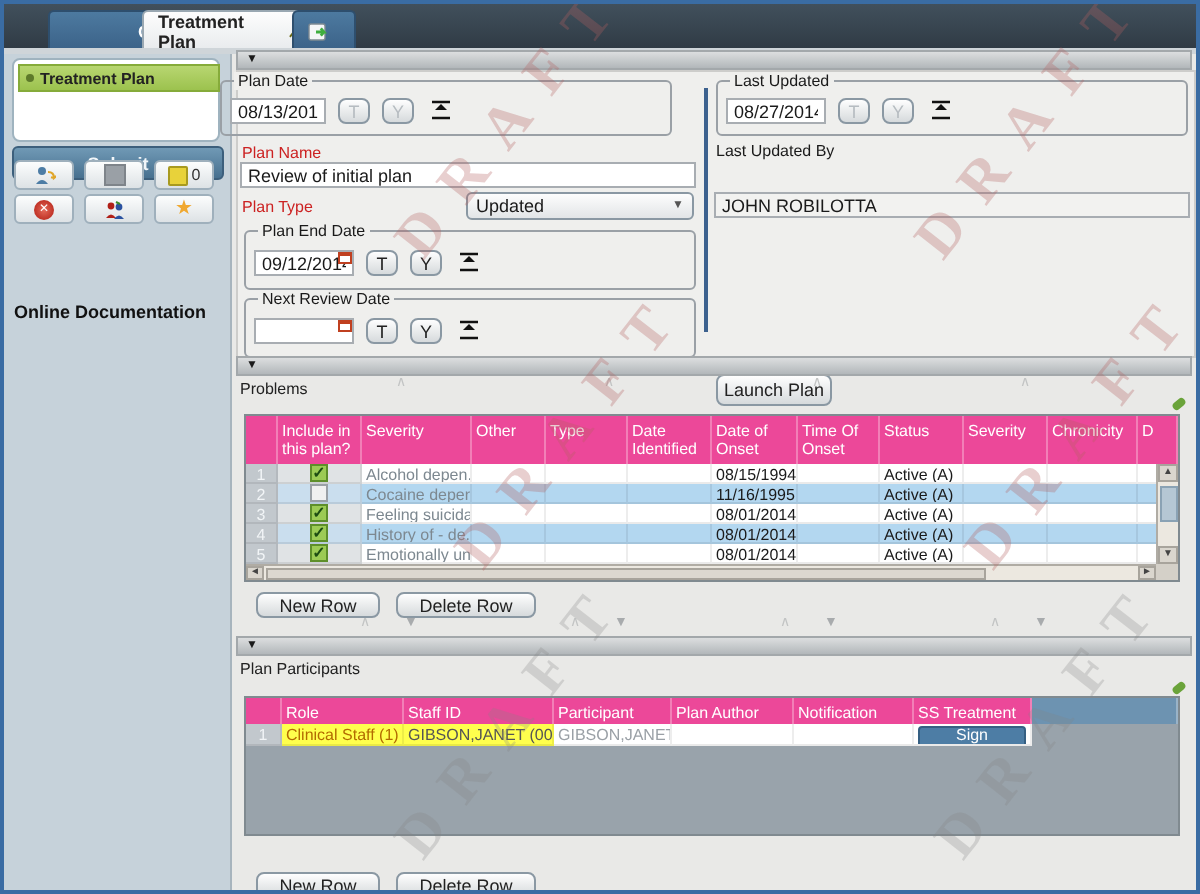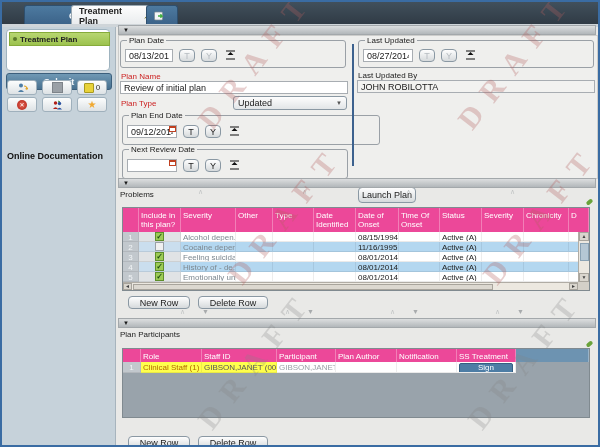--- a/index.html
+++ b/index.html
@@ -164,42 +164,42 @@
     </div>
 
     <div class="doclink">Online Documentation</div>
   </div>
 
   <div class="secbar" style="left:116px;top:23px;width:478px;">
     <span class="tri">▼</span>
   </div>
   <div class="panel" style="left:116px;top:33px;width:478px;height:142px;"></div>
 
-  <div class="fs" style="left:118px;top:38px;width:226px;height:28px;padding-left:16px;">
+  <div class="fs" style="left:108px;top:38px;width:226px;height:28px;padding-left:16px;">
     <span class="legend">Plan Date</span>
     <input class="tin" style="left: 4px; top: 8px; width: 48px;" value="08/13/2014">
     <div class="btn dis" style="left:58px;top:8px;width:16px;height:13px;">T</div>
     <div class="btn dis" style="left:80px;top:8px;width:16px;height:13px;">Y</div>
     <svg class="abs" style="left:104px;top:7px;" width="11" height="14" viewBox="0 0 11 14">
         <path d="M1 3 H10 M1 11 H10" stroke="#111" stroke-width="1.2"></path>
         <path d="M5.5 4 L8.5 7 H2.5 Z" fill="#111"></path>
         <path d="M5.5 10 L2.5 7.5 H8.5 Z" fill="#111" opacity="0"></path>
       </svg>
   </div>
 
   <div class="redlabel" style="left:119px;top:70px;">Plan Name</div>
   <input class="tin" style="left: 118px; top: 79px; width: 228px;" value="Review of initial plan">
 
   <div class="redlabel" style="left:119px;top:97px;">Plan Type</div>
   <div class="dd" style="left:231px;top:94px;width:114px;">
     <span>Updated</span>
     <span class="arr">▼</span>
   </div>
 
-  <div class="fs" style="left:120px;top:113px;width:258px;height:30px;">
+  <div class="fs" style="left:120px;top:113px;width:226px;height:30px;">
     <span class="legend">Plan End Date</span>
     <span class="abs" style="left:4px;top:9px;width:50px;height:13px;display:inline-block;">
       <input class="tin" style="left: 0px; top: 0px; width: 50px;" value="09/12/2014">
       <span class="cal"></span>
     </span>
     <div class="btn" style="left:60px;top:9px;width:16px;height:13px;">T</div>
     <div class="btn" style="left:82px;top:9px;width:16px;height:13px;">Y</div>
     <svg class="abs" style="left:106px;top:8px;" width="11" height="14" viewBox="0 0 11 14">
         <path d="M1 3 H10 M1 11 H10" stroke="#111" stroke-width="1.2"></path>
         <path d="M5.5 4 L8.5 7 H2.5 Z" fill="#111"></path>
@@ -227,21 +227,21 @@
     <input class="tin" style="left: 4px; top: 8px; width: 50px;" value="08/27/2014">
     <div class="btn dis" style="left:60px;top:8px;width:16px;height:13px;">T</div>
     <div class="btn dis" style="left:82px;top:8px;width:16px;height:13px;">Y</div>
     <svg class="abs" style="left:106px;top:7px;" width="11" height="14" viewBox="0 0 11 14">
         <path d="M1 3 H10 M1 11 H10" stroke="#111" stroke-width="1.2"></path>
         <path d="M5.5 4 L8.5 7 H2.5 Z" fill="#111"></path>
       </svg>
   </div>
 
   <div class="blklabel" style="left:356px;top:69px;">Last Updated By</div>
-  <input class="tin" style="left: 355px; top: 78px; width: 238px; background: rgb(242, 242, 240);" value="JOHN ROBILOTTA">
+  <input class="tin" style="left: 355px; top: 94px; width: 238px; background: rgb(242, 242, 240);" value="JOHN ROBILOTTA">
 
 
   <div class="btn" style="left:356px;top:147px;width:58px;height:16px;margin-top:38px;">Launch Plan</div>
 
   <span class="chev" style="left:196px;top:186px;">∧</span>
   <span class="chev" style="left:300px;top:186px;">∧</span>
   <span class="chev" style="left:404px;top:186px;">∧</span>
   <span class="chev" style="left:508px;top:186px;">∧</span>
 
   <div class="secbar" style="left:116px;top:176px;width:478px;">

